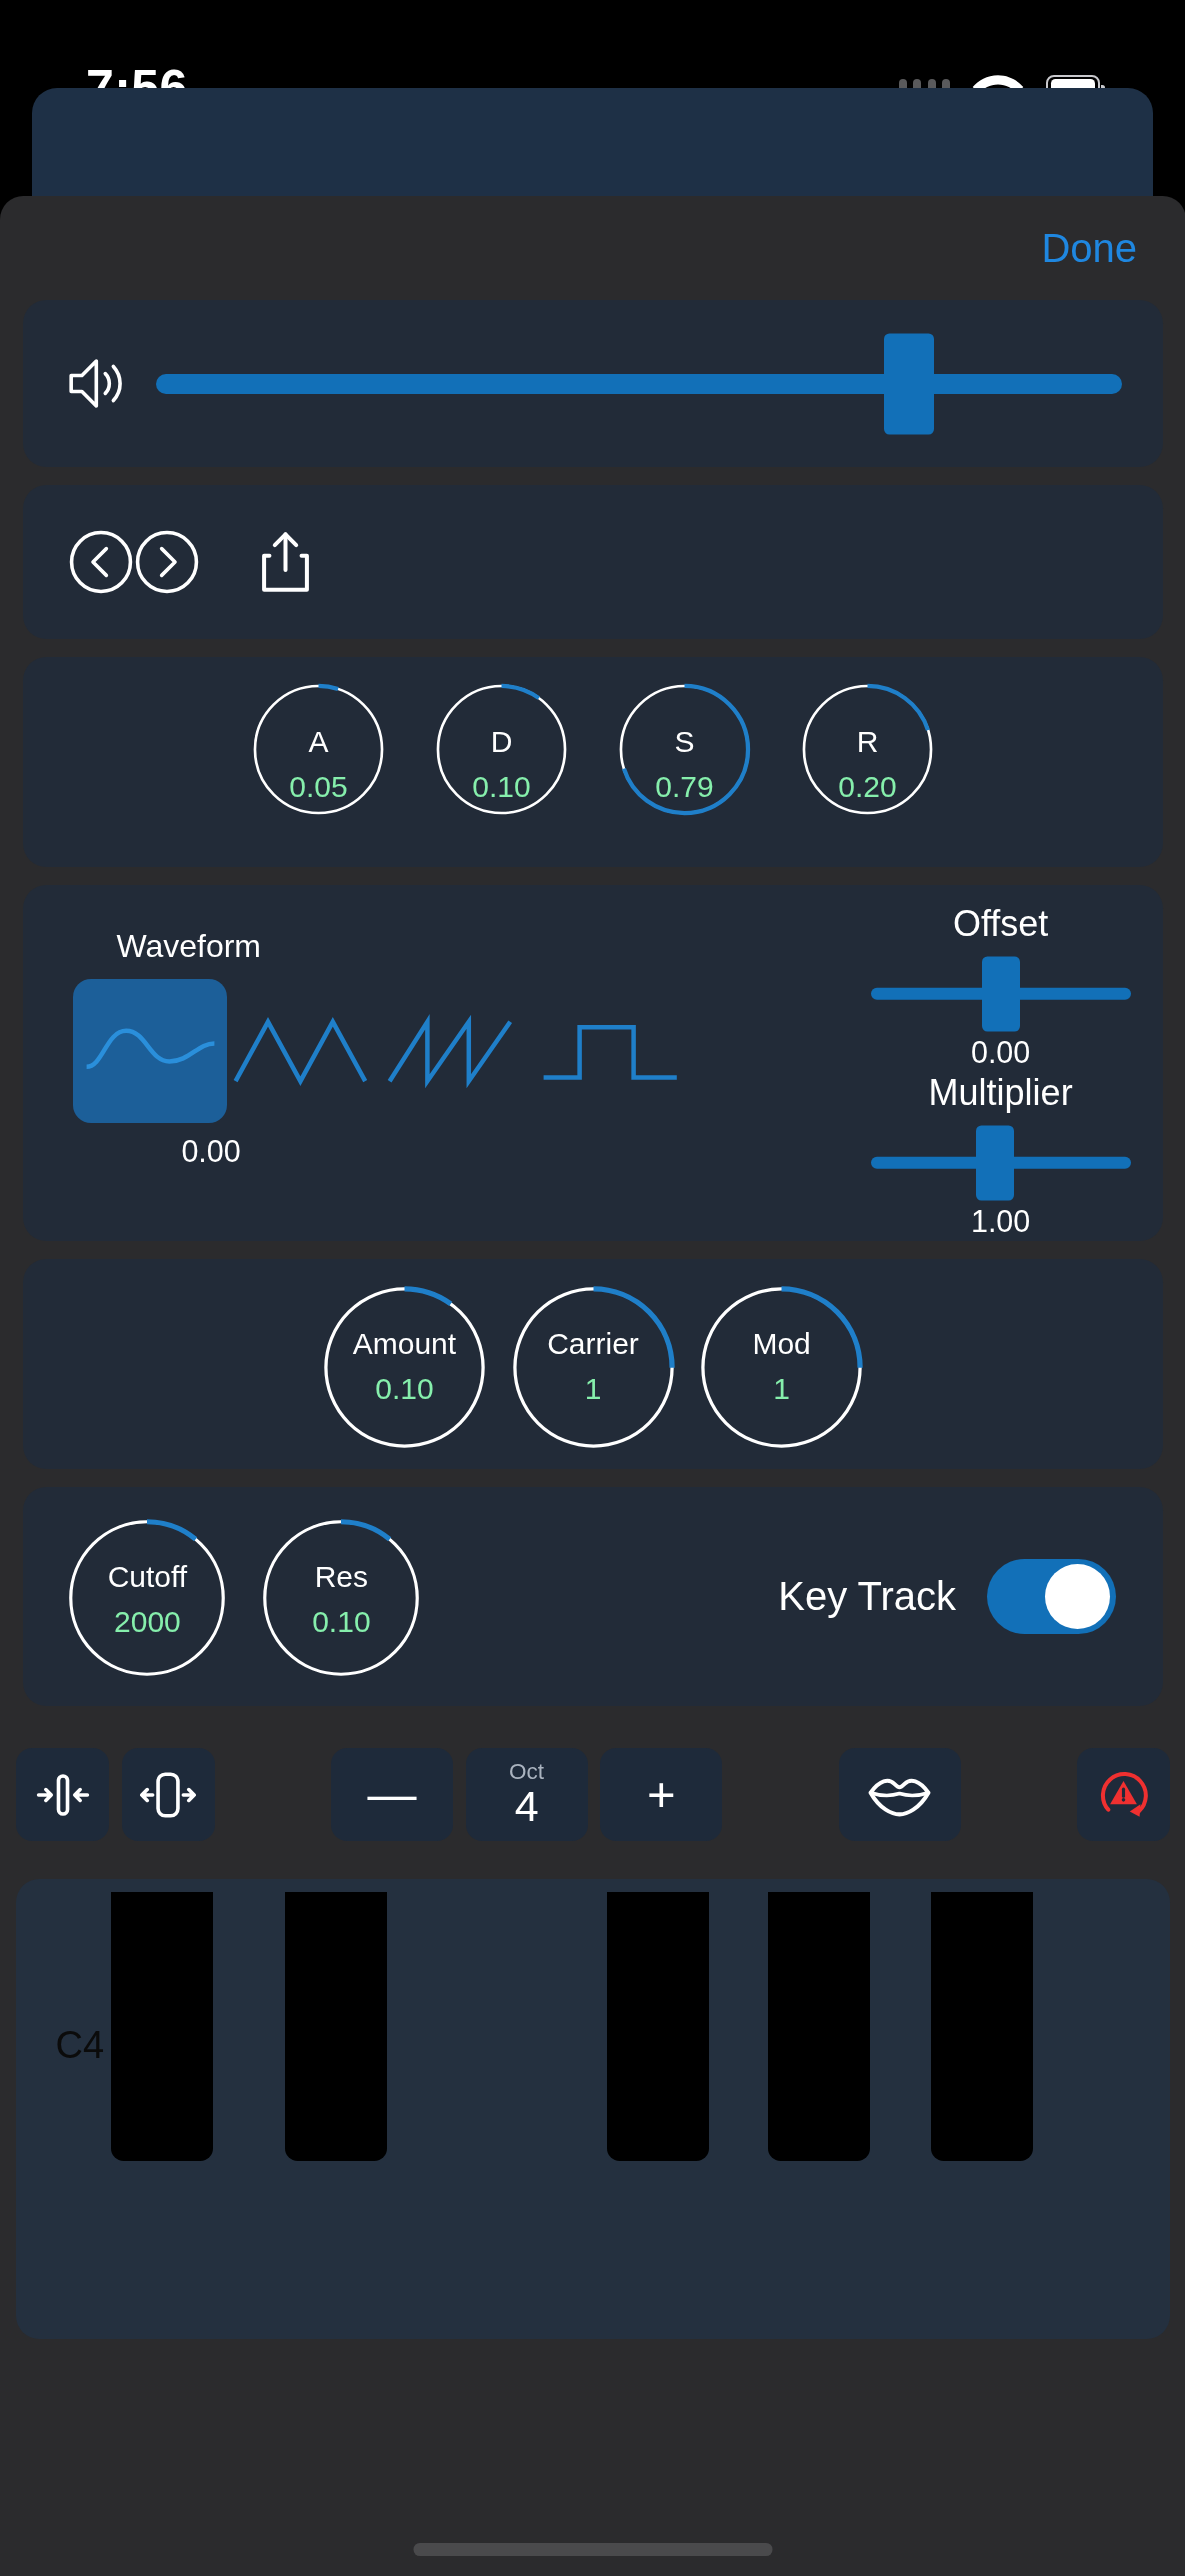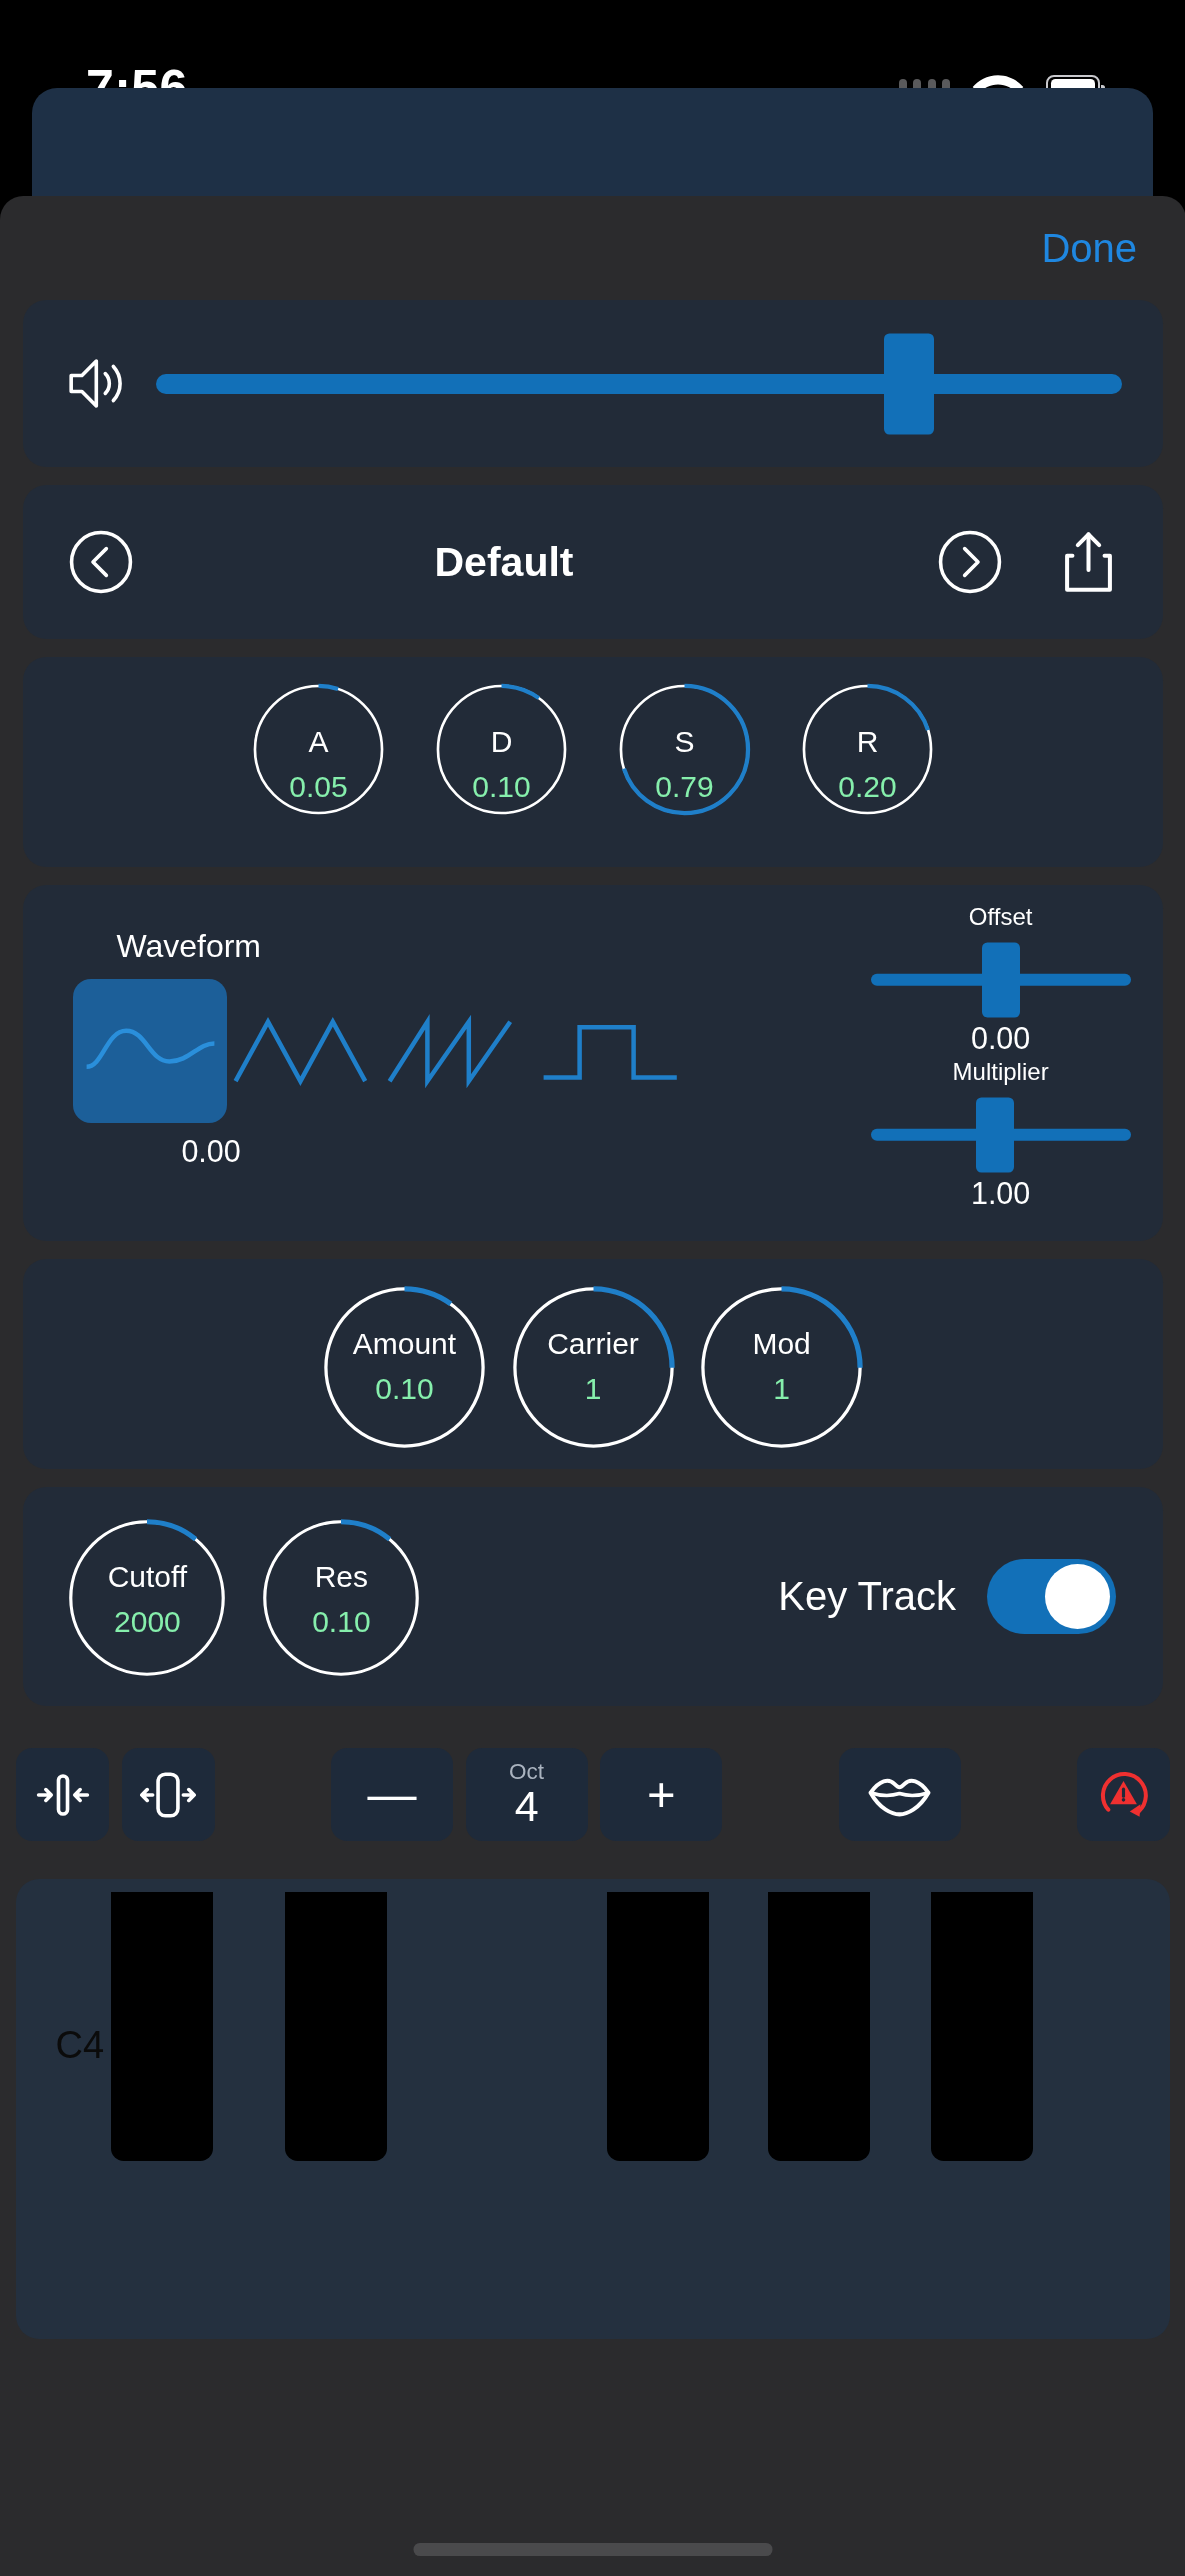--- a/index.html
+++ b/index.html
@@ -101,21 +101,21 @@
   .wf-row { display: flex; align-items: center; margin-top: 14.4px; }
   .wf-item {
     width: 154px; height: 144px; display: flex; align-items: center; justify-content: center;
     border-radius: 18px;
   }
   .wf-item.sel { background: #1c5f99; }
   .osc-val { color: #fff; font-size: 30.5px; margin-left: 108px; margin-top: 10.8px; }
   .osc-right {
     position: absolute; right: 32px; top: 0; width: 260px; text-align: center;
   }
-  .osc-right .cap { color: #fff; font-size: 24px; margin-top: 18px; }
+  .osc-right .cap { color: #fff; font-size: 36px; margin-top: 18px; }
   .mini-slider { position: relative; height: 83px; margin: 7.2px 0 0 0; }
   .mini-track {
     position: absolute; top: 50%; left: 0; right: 0; height: 12.6px;
     transform: translateY(-50%); background: #1270b8; border-radius: 6.3px;
   }
   .mini-thumb {
     position: absolute; top: 50%; width: 38px; height: 75px; margin-left: -19px;
     transform: translateY(-50%); background: #1270b8; border-radius: 5.4px;
   }
   .osc-right .num { color: #fff; font-size: 30.5px; }
@@ -222,21 +222,20 @@
         <div class="vol-track"></div>
         <div class="vol-thumb" id="volThumb" style="left: 78%;"></div>
       </div>
     </div>
 
     <div class="card preset-card">
       <svg class="icon-btn" viewBox="0 0 74 74">
         <circle cx="37" cy="37" r="33" fill="none" stroke="#fff" stroke-width="4"></circle>
         <path d="M43 22 L28 37 L43 52" fill="none" stroke="#fff" stroke-width="4" stroke-linecap="round" stroke-linejoin="round"></path>
       </svg>
-      <div class="preset-name">Default</div>
       <svg class="icon-btn" viewBox="0 0 74 74">
         <circle cx="37" cy="37" r="33" fill="none" stroke="#fff" stroke-width="4"></circle>
         <path d="M31 22 L46 37 L31 52" fill="none" stroke="#fff" stroke-width="4" stroke-linecap="round" stroke-linejoin="round"></path>
       </svg>
       <svg class="preset-share" viewBox="0 0 66 74">
         <path d="M33 6 L33 46" fill="none" stroke="#fff" stroke-width="4.5" stroke-linecap="round"></path>
         <path d="M21 18 L33 6 L45 18" fill="none" stroke="#fff" stroke-width="4.5" stroke-linecap="round" stroke-linejoin="round"></path>
         <path d="M15 30 H9 V68 H57 V30 H51" fill="none" stroke="#fff" stroke-width="4.5" stroke-linecap="round" stroke-linejoin="round"></path>
       </svg>
     </div>

